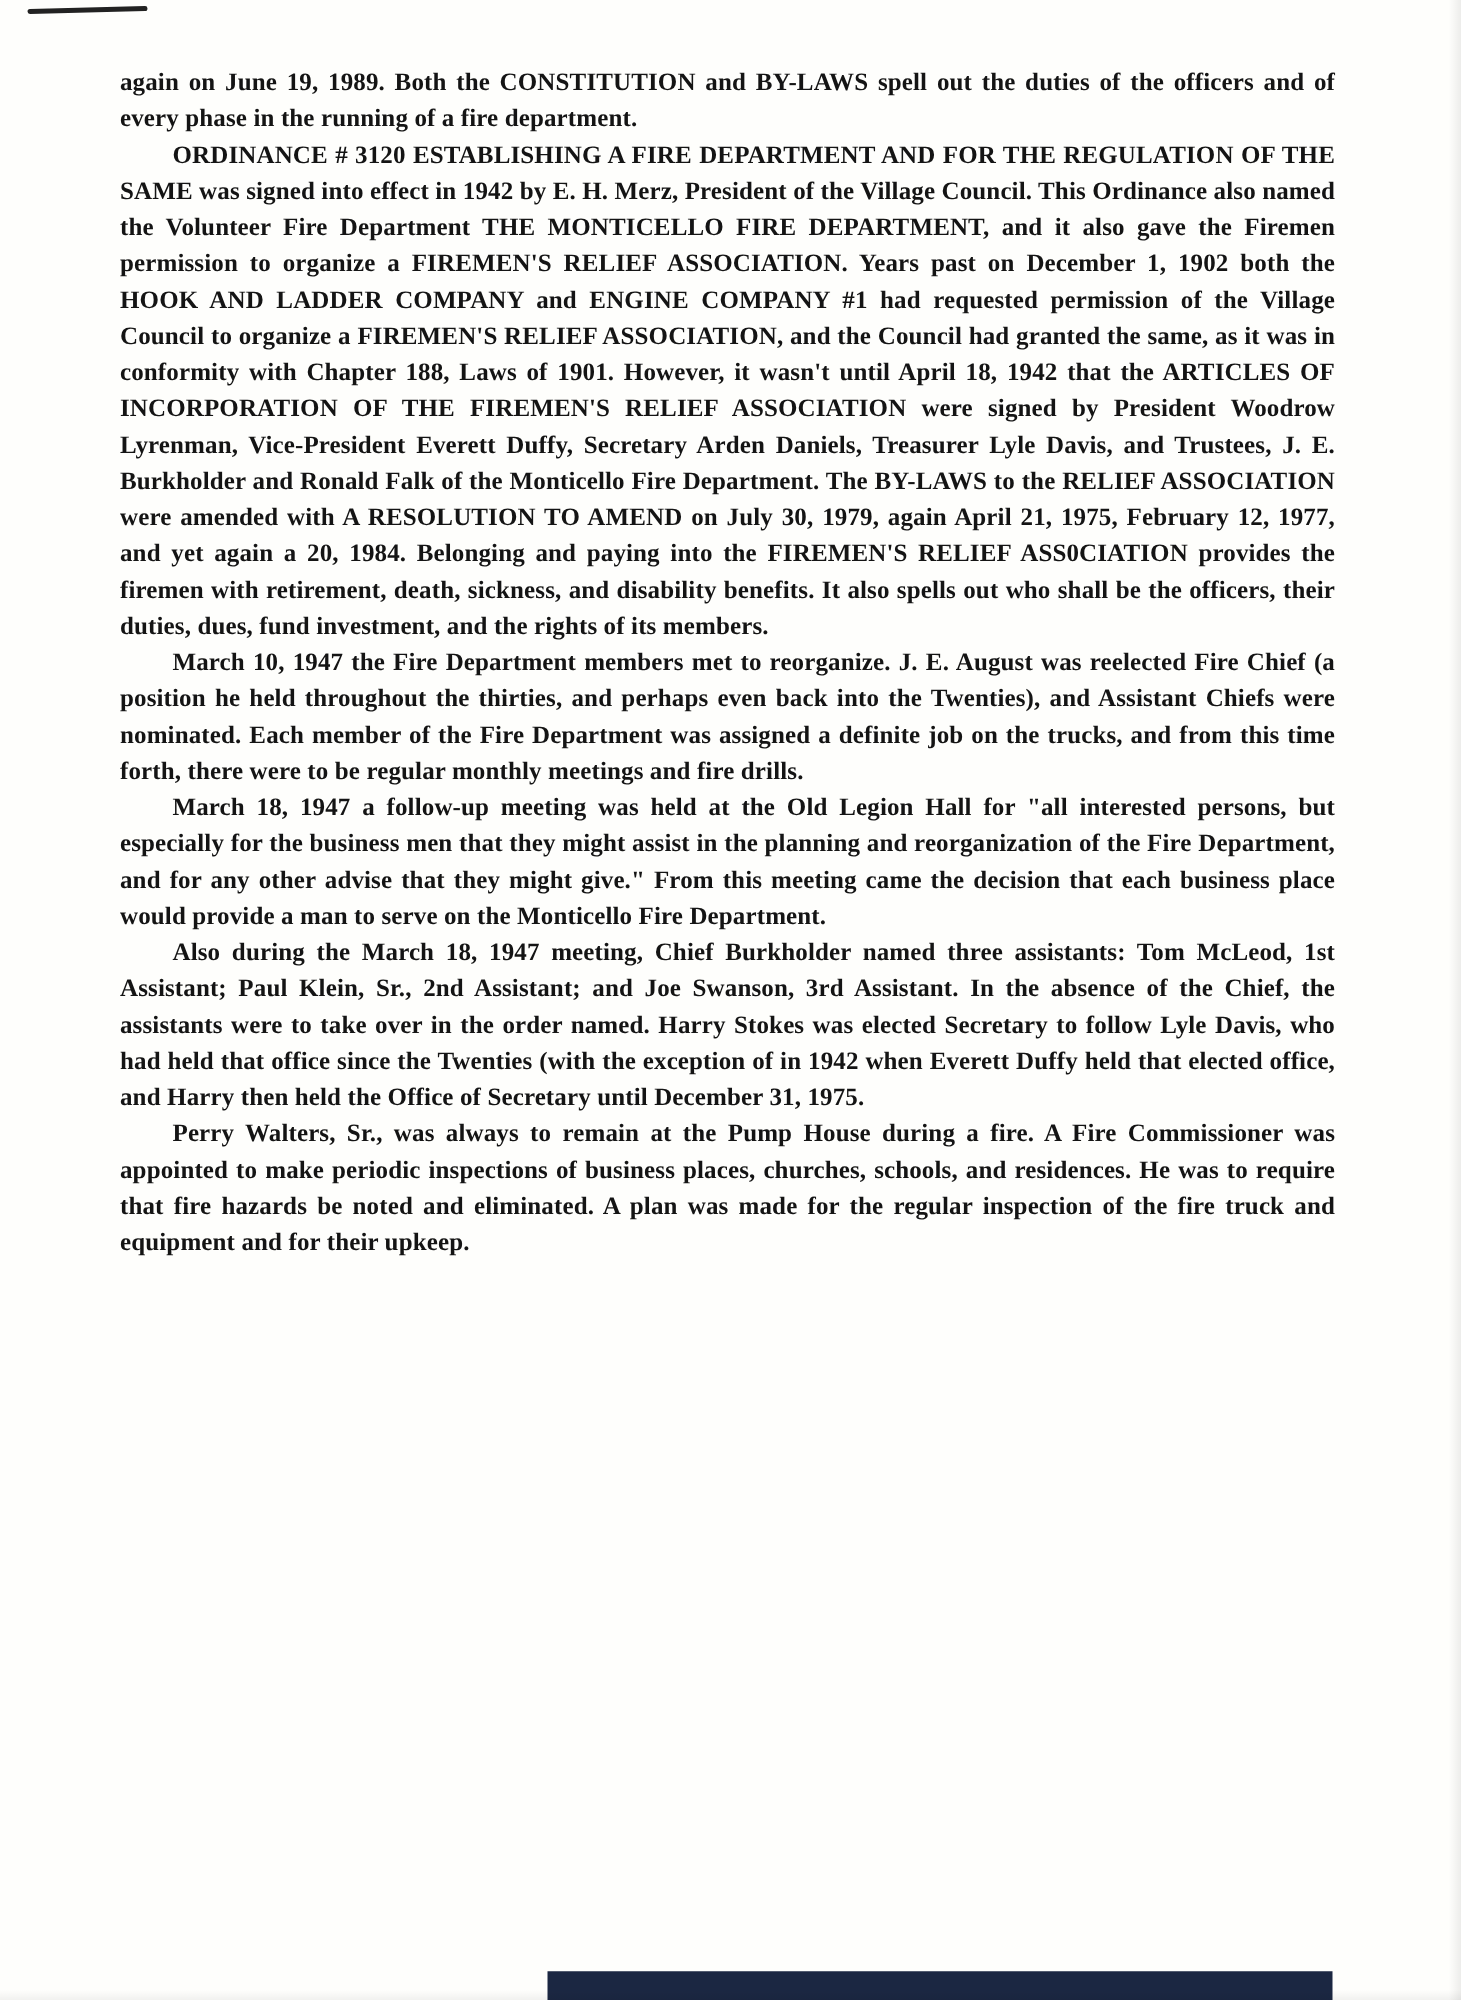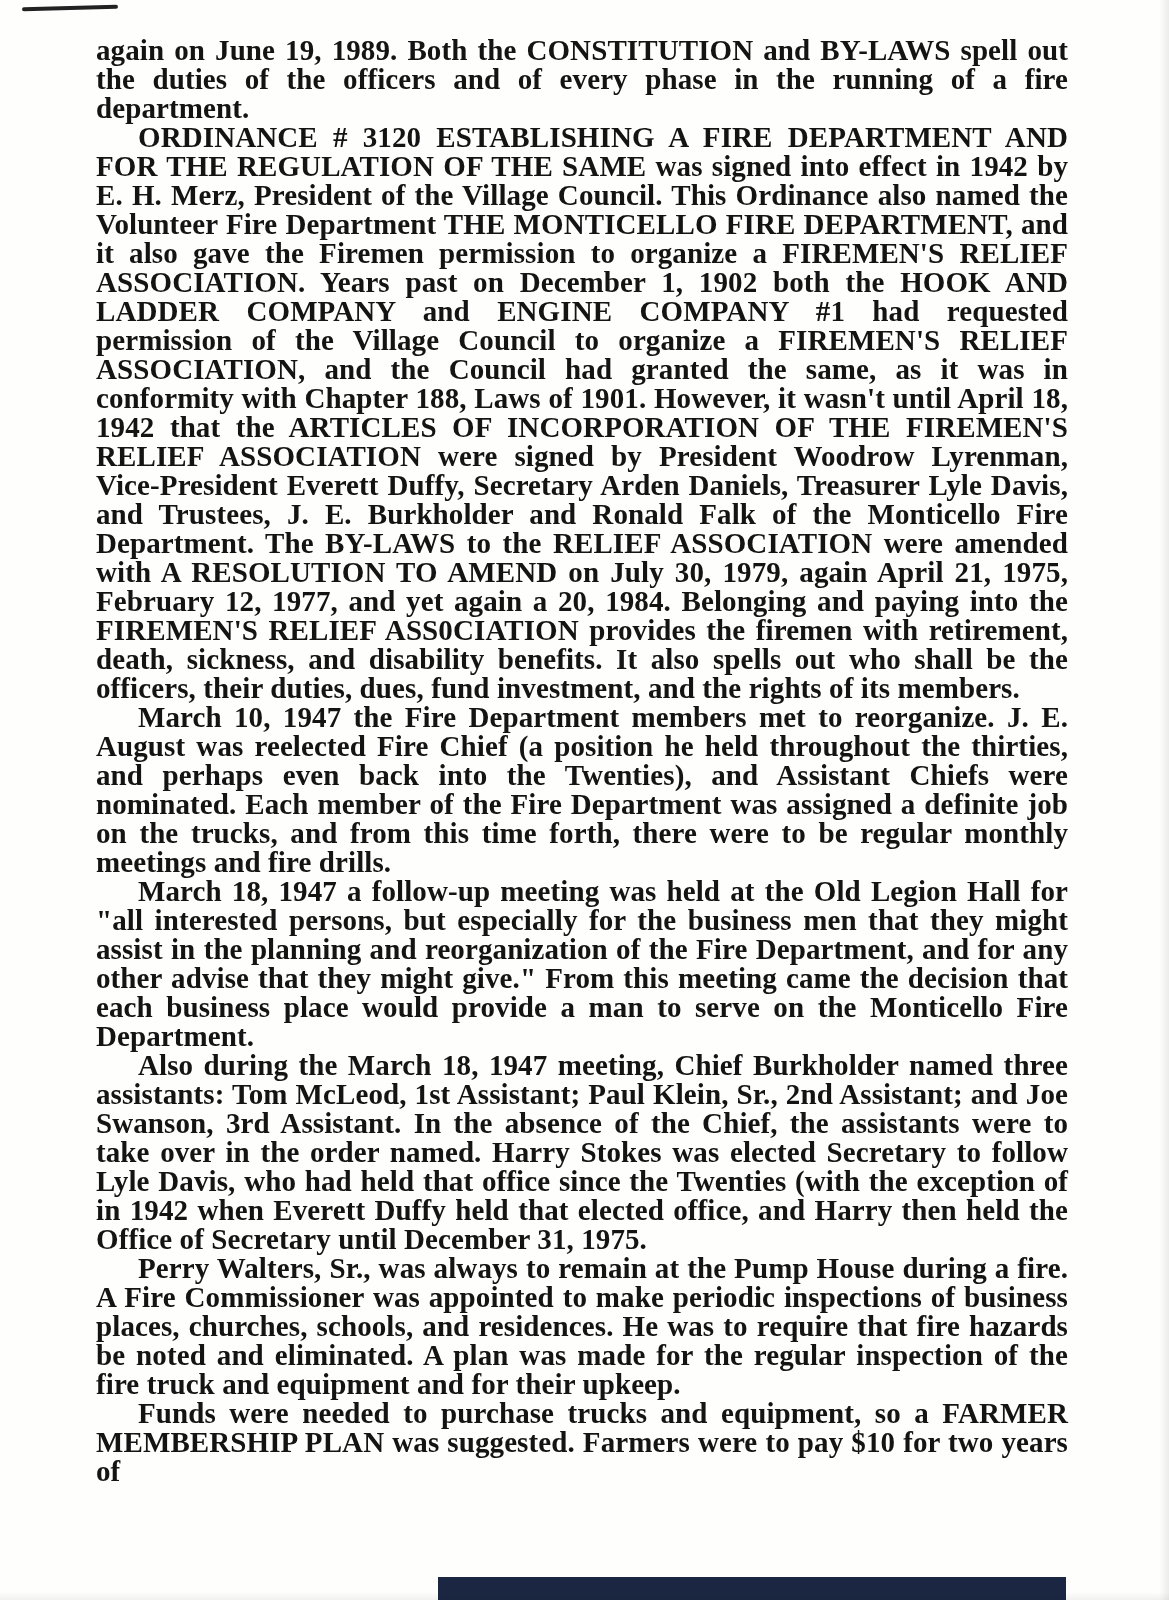--- a/index.html
+++ b/index.html
@@ -15,24 +15,24 @@
     font-family: "Liberation Serif", "DejaVu Serif", serif;
   }
   .page {
     position: absolute;
     inset: 0;
     background: #fefefc;
   }
   .text-block {
     position: absolute;
     left: 96px;
-    top: 36px;
+    top: 52px;
     width: 972px;
     color: #141414;
-    font-size: 29px;
+    font-size: 20px;
     font-weight: bold;
     line-height: 29px;
     text-align: justify;
     letter-spacing: 0.1px;
   }
   .text-block p {
     margin: 0;
     text-indent: 42px;
   }
   .text-block p.no-indent {
@@ -80,20 +80,19 @@
 
   <div class="artifact-top"></div>
 
   <div class="text-block" style="color: rgb(20, 20, 20);">
     <p class="no-indent">again on June 19, 1989.  Both the CONSTITUTION  and BY-LAWS spell out the duties of the officers  and of every phase in the running of a fire department.</p>
     <p>ORDINANCE # 3120   ESTABLISHING A FIRE DEPARTMENT AND FOR THE REGULATION OF THE SAME was signed into effect in 1942 by E. H. Merz, President of the Village Council.  This Ordinance also named the Volunteer Fire Department THE MONTICELLO  FIRE DEPARTMENT, and it also gave the Firemen permission to organize a  FIREMEN'S RELIEF ASSOCIATION.   Years past on December 1, 1902 both the HOOK AND LADDER COMPANY and ENGINE COMPANY   #1 had requested permission of the Village Council to organize a FIREMEN'S RELIEF ASSOCIATION,  and the Council had granted the same, as it was in conformity with Chapter 188, Laws of 1901.  However, it wasn't until April 18, 1942 that the ARTICLES OF INCORPORATION OF THE FIREMEN'S RELIEF ASSOCIATION were signed by President Woodrow Lyrenman, Vice-President Everett Duffy, Secretary Arden Daniels, Treasurer Lyle Davis, and Trustees, J. E. Burkholder and Ronald Falk of the Monticello Fire Department.  The BY-LAWS to the RELIEF ASSOCIATION were amended with A RESOLUTION TO AMEND on July 30, 1979, again April 21, 1975, February 12, 1977, and yet again a 20, 1984.   Belonging and paying into the FIREMEN'S RELIEF ASS0CIATION provides the firemen with retirement, death, sickness, and disability benefits. It also spells out who shall be the officers, their duties, dues, fund investment, and the rights of its members.</p>
     <p>March 10, 1947 the Fire Department members met to reorganize.  J. E. August was reelected Fire Chief (a position he held throughout the thirties, and perhaps even back into the Twenties), and Assistant Chiefs were nominated.  Each member of the Fire Department was assigned a definite job on the trucks, and from this time forth, there were to be regular monthly meetings and fire drills.</p>
     <p>March 18, 1947 a follow-up meeting was held at the Old Legion Hall for "all interested persons, but especially for the business men that they might assist in the planning and reorganization of the Fire Department, and for any other advise that they might give."   From this meeting came the decision that each business place would provide a man to serve on the Monticello Fire Department.</p>
     <p>Also during the March 18, 1947 meeting, Chief Burkholder named three assistants:   Tom McLeod, 1st Assistant; Paul Klein, Sr., 2nd Assistant; and Joe Swanson, 3rd Assistant.  In the absence of the Chief, the assistants were to take over in the order named.  Harry Stokes was elected Secretary to follow Lyle Davis, who had held that office since the Twenties (with the exception of in 1942 when Everett Duffy held that elected office, and Harry then held the Office of Secretary until December 31, 1975.</p>
     <p>Perry Walters, Sr., was always to remain at the Pump House during a fire.  A Fire Commissioner was appointed to make periodic inspections of business places, churches, schools, and residences.  He was to require that fire hazards be noted and eliminated.   A plan was made for the regular inspection of the fire truck and equipment and for their upkeep.</p>
-    <p>Funds were needed to purchase trucks and equipment, so a FARMER MEMBERSHIP PLAN was suggested.  Farmers were to pay $10 for two years of</p>
   </div>
 
   <div class="artifact-bottom" style="background: rgb(27, 39, 66);"></div>
   <div class="edge-shade-right"></div>
   <div class="edge-shade-bottom"></div>
 
 </div>
 
 </body></html>

